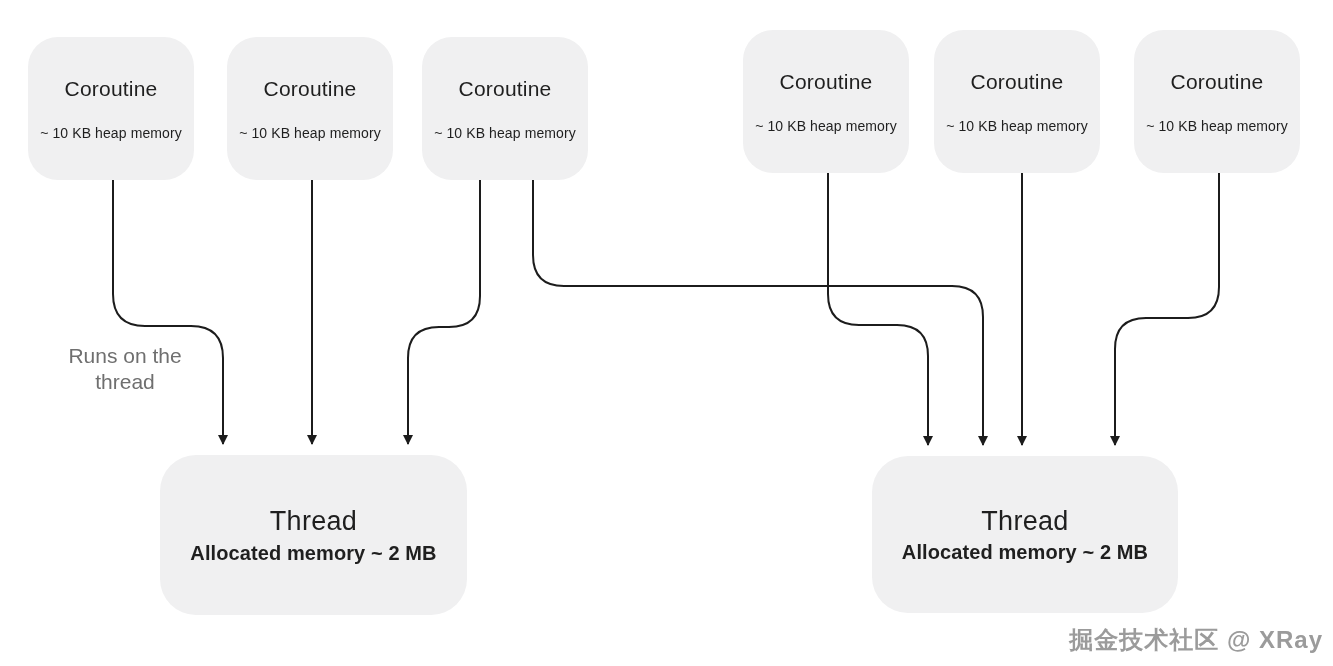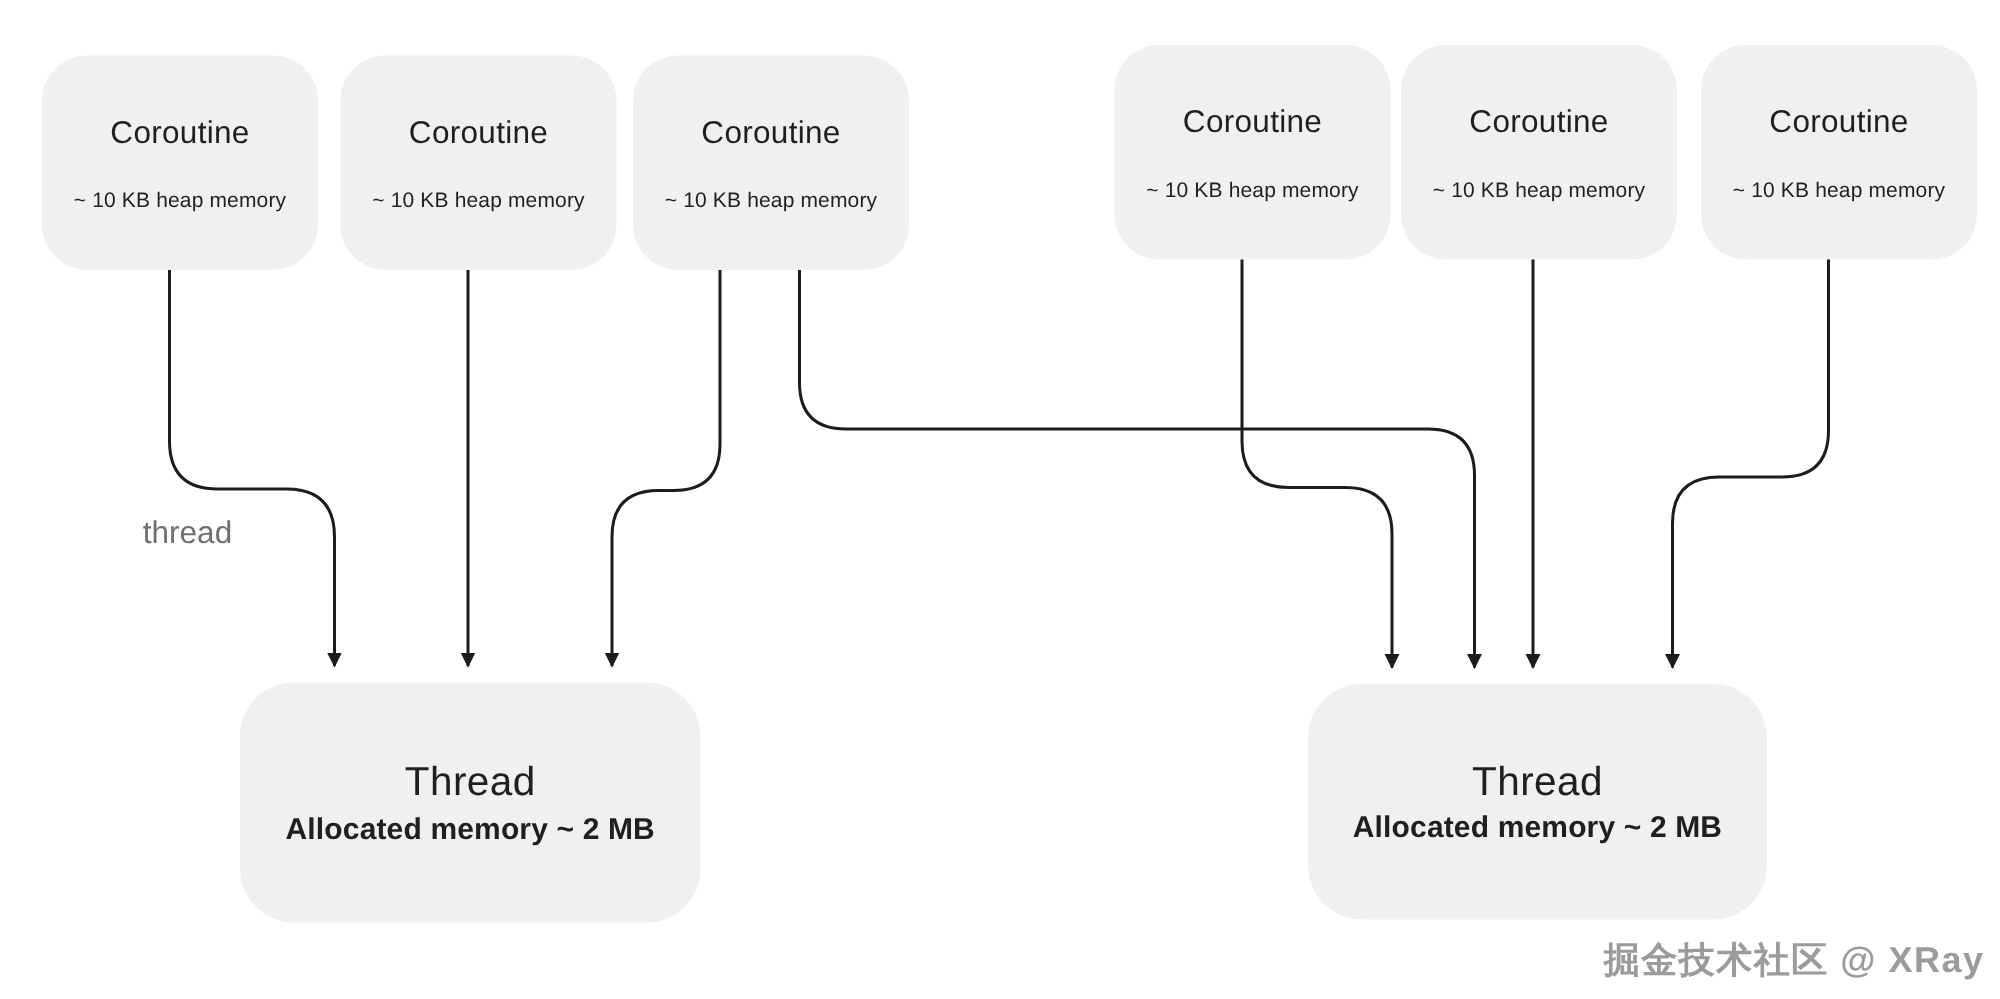--- a/index.html
+++ b/index.html
@@ -24,21 +24,21 @@
   }
   .node{
     position:absolute;
     background:var(--node-fill);
     display:flex;flex-direction:column;align-items:center;justify-content:center;
     color:var(--node-text);
     z-index:2;
     text-align:center;
   }
   .coroutine{
-    width:184px;height:143px;border-radius:30px;
+    width:166px;height:143px;border-radius:30px;
   }
   .coroutine .node-title{
     font-size:21px;letter-spacing:.2px;line-height:1.2;
   }
   .coroutine .node-sub{
     font-size:14px;margin-top:23px;letter-spacing:.1px;
   }
   .thread{
     border-radius:36px;
   }
@@ -113,18 +113,19 @@
   <div class="node thread" style="left:160px;top:455px;width:307px;height:160px">
     <div class="node-title">Thread</div>
     <div class="node-sub">Allocated memory ~ 2 MB</div>
   </div>
   <div class="node thread" style="left:872px;top:456px;width:306px;height:157px">
     <div class="node-title">Thread</div>
     <div class="node-sub">Allocated memory ~ 2 MB</div>
   </div>
 
   <div class="runs-label">
+    <div>Runs on the</div>
     <div>thread</div>
   </div>
 
   <div class="watermark">掘金技术社区 @ XRay</div>
 
 </div>
 
 </body></html>

